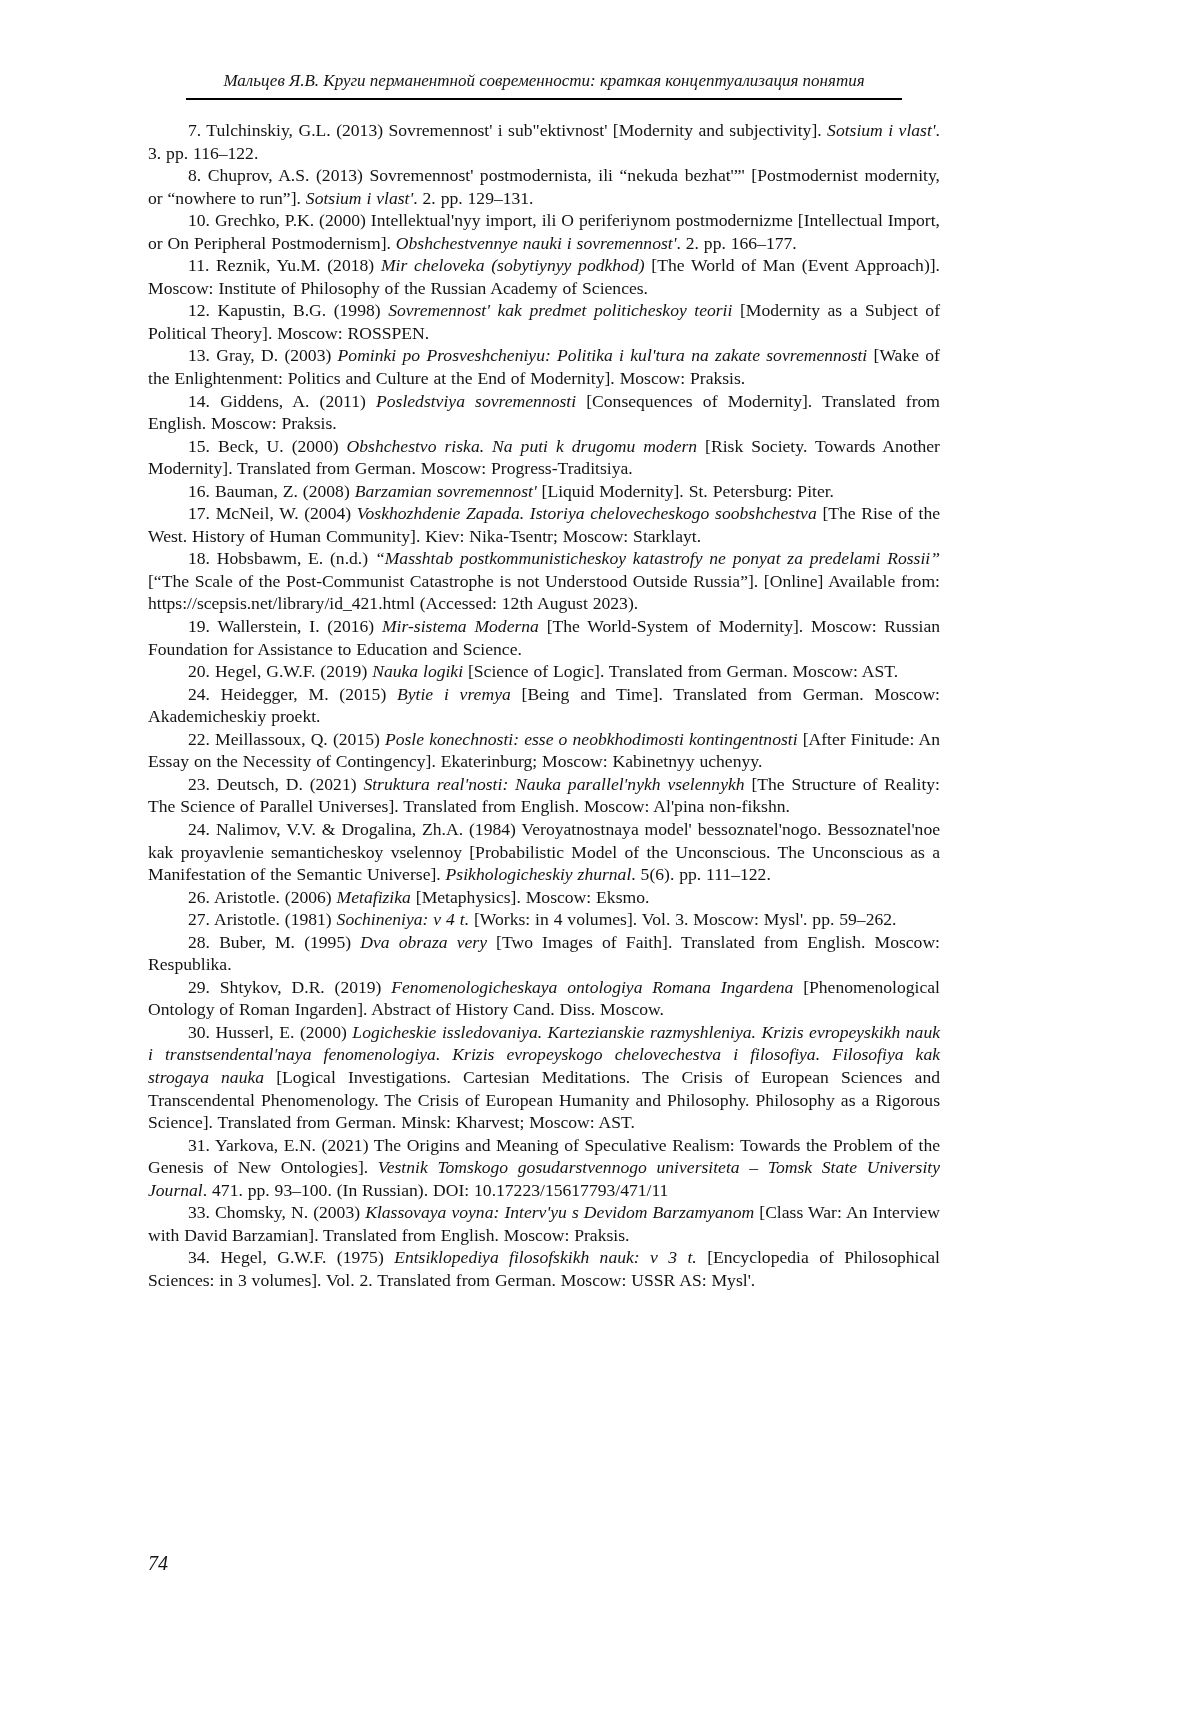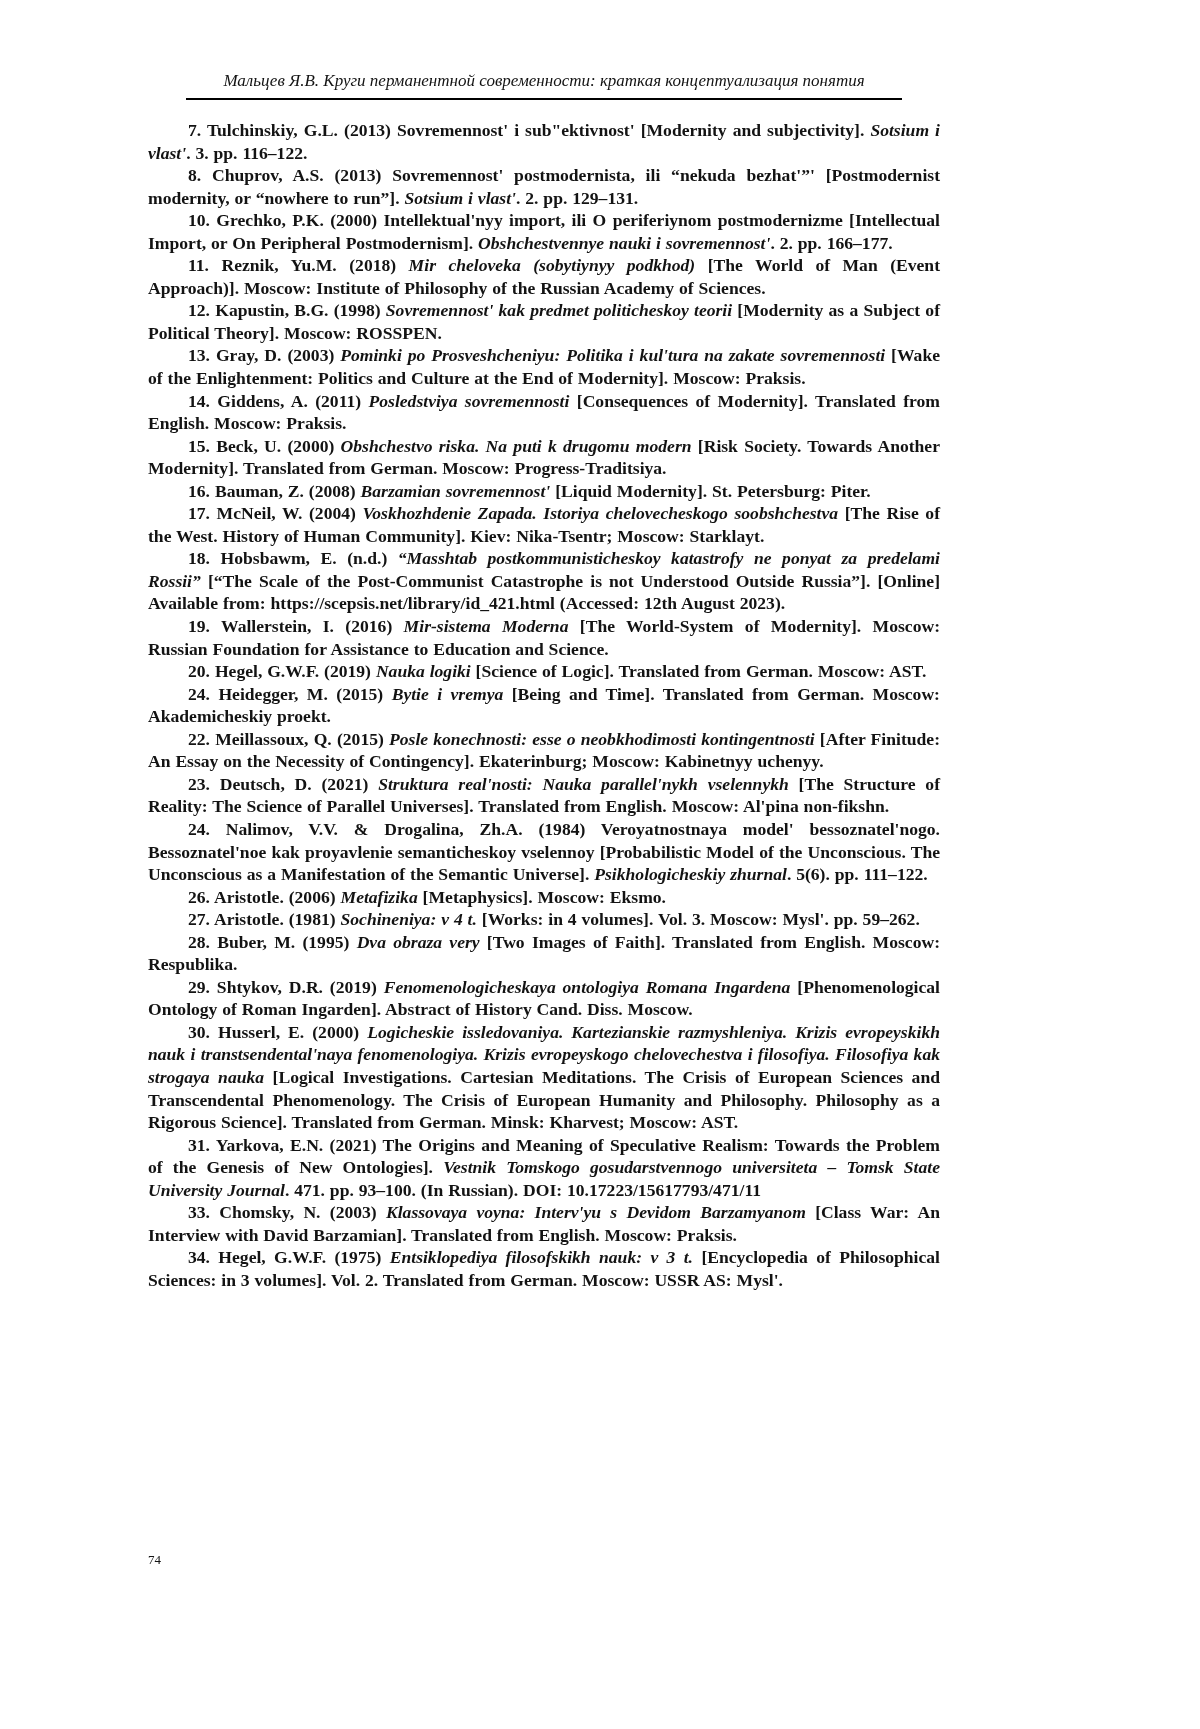--- a/index.html
+++ b/index.html
@@ -28,28 +28,28 @@
     margin: 0;
   }
   .refs { margin-top: 19px; }
   .ref {
     margin: 0;
     text-indent: 40px;
     text-align: justify;
     font-size: 17.6px;
     line-height: 22.55px;
     word-spacing: 0.5px;
-    font-weight: bold;
   }
   .it { font-style: italic; }
   .page-number {
     position: absolute;
     left: 148px;
     top: 1552px;
-    font-size: 13px;
+    font-size: 20px;
+    font-style: italic;
   }
 </style>
 </head>
 <body>
 
 <div class="page">
 
   <div class="header-wrap">
     <p class="running-head">Мальцев Я.В. Круги перманентной современности: краткая концептуализация понятия</p>
     <hr class="header-rule">

